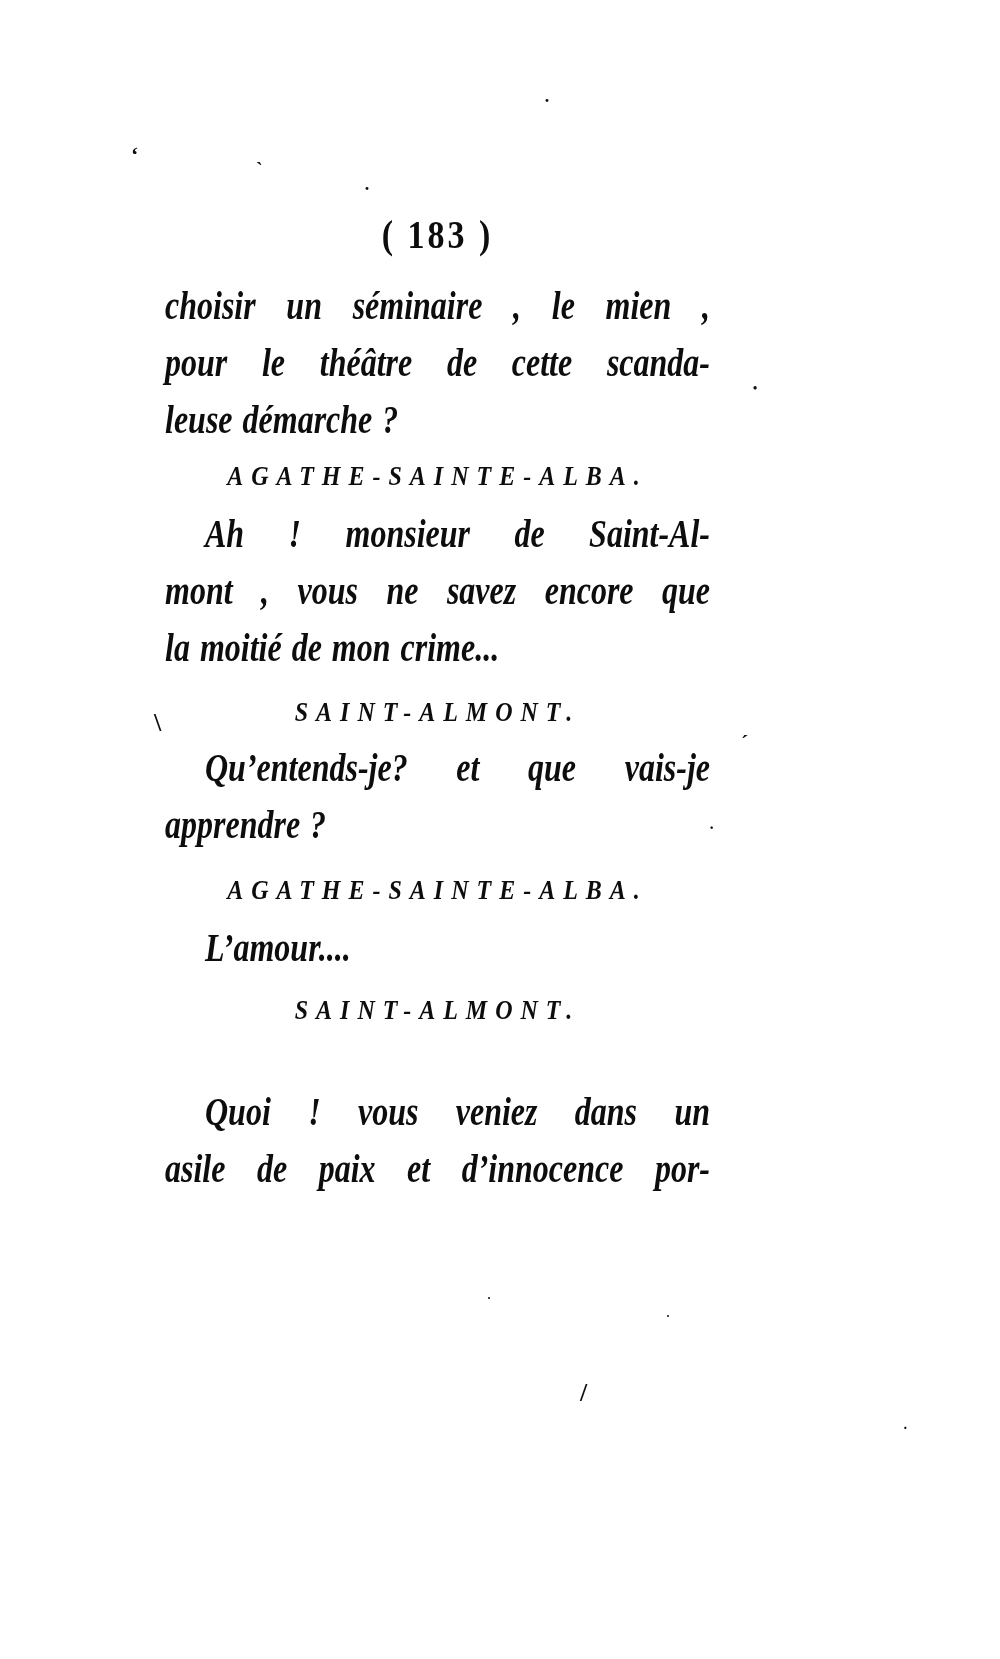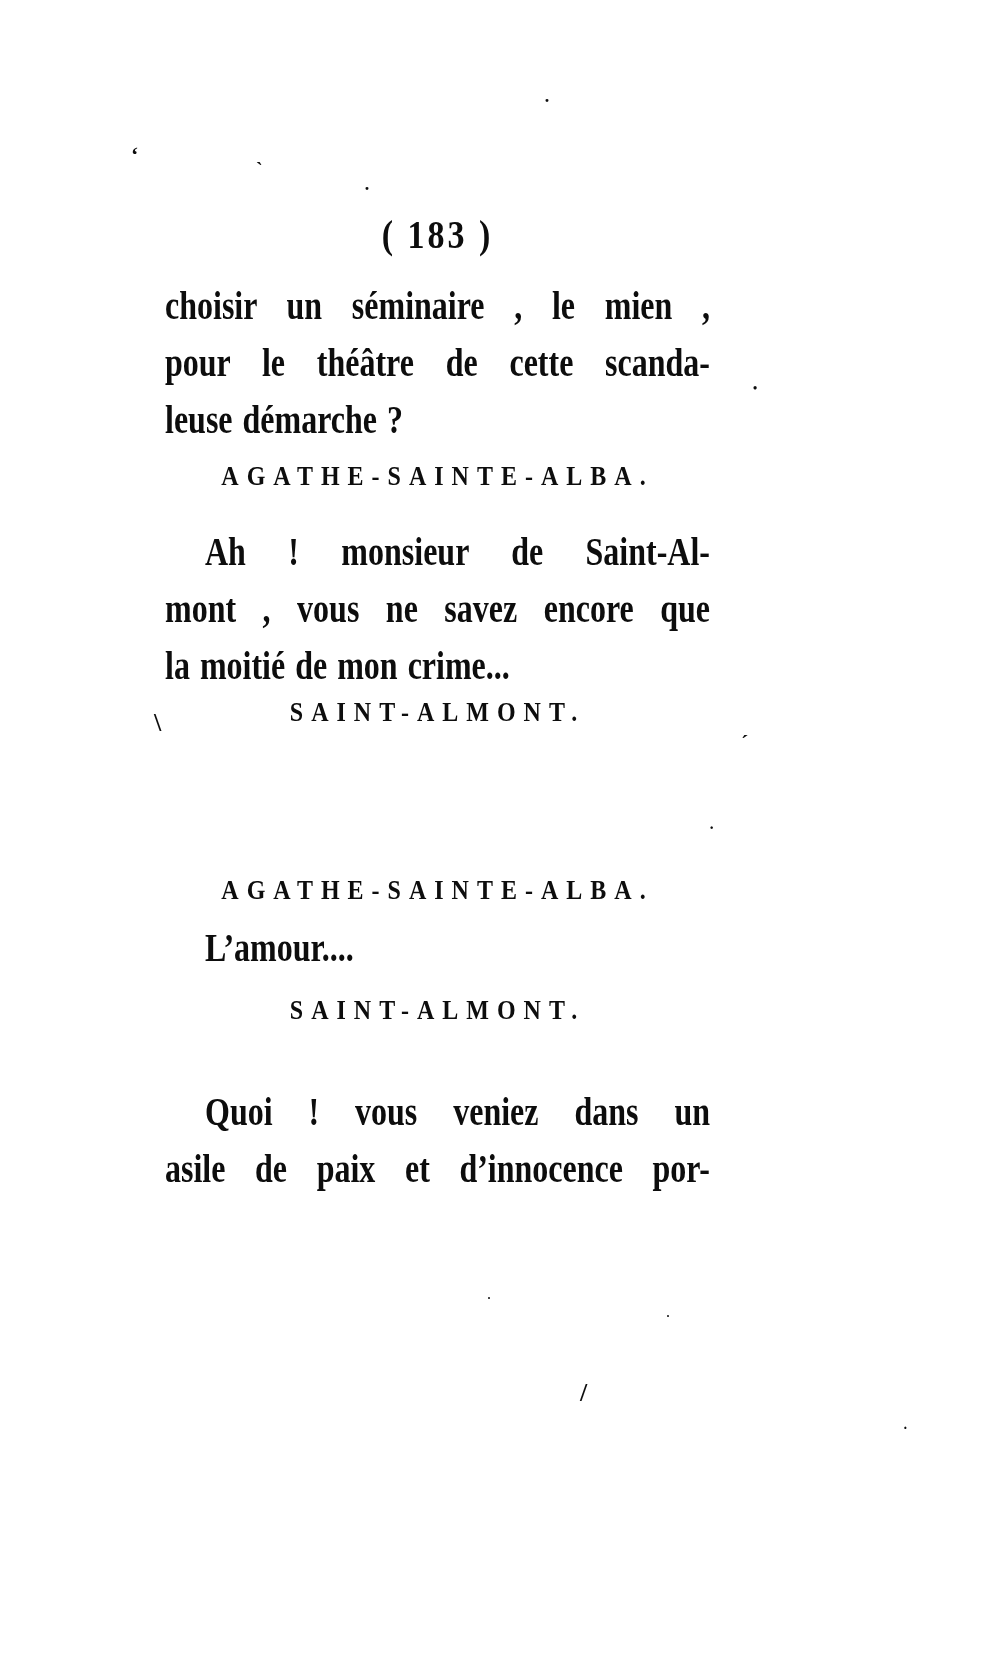--- a/index.html
+++ b/index.html
@@ -28,20 +28,21 @@
     transform: scaleY(1.18);
     transform-origin: center;
     white-space: pre;
   }
   .column {
     position: absolute;
     left: 165px;
     top: 0;
     width: 545px;
     height: 1659px;
+    font-style: italic;
   }
   .para {
     position: absolute;
     left: 0;
     width: 100%;
   }
   .line {
     height: 57px;
     line-height: 57px;
     font-size: 32px;
@@ -91,28 +92,32 @@
   <div class="column">
 
     <div class="para" style="top:278px">
       <div class="line j">choisir un séminaire , le mien ,</div>
       <div class="line j">pour le théâtre de cette scanda-</div>
       <div class="line">leuse démarche ?</div>
     </div>
 
     <div class="speaker" style="top:460px">AGATHE-SAINTE-ALBA.</div>
 
-    <div class="para" style="top:524px">
+    <div class="para" style="top:506px">
       <div class="line j indent">Ah ! monsieur de Saint-Al-</div>
       <div class="line j">mont , vous ne savez encore que</div>
       <div class="line">la moitié de mon crime...</div>
     </div>
 
     <div class="speaker" style="top:696px">SAINT-ALMONT.</div>
 
+    <div class="para" style="top:740px">
+      <div class="line j indent">Qu’entends-je? et que vais-je</div>
+      <div class="line">apprendre ?</div>
+    </div>
 
     <div class="speaker" style="top:874px">AGATHE-SAINTE-ALBA.</div>
 
     <div class="para" style="top:920px">
       <div class="line indent">L’amour....</div>
     </div>
 
     <div class="speaker" style="top:994px">SAINT-ALMONT.</div>
 
     <div class="para" style="top:1084px">

